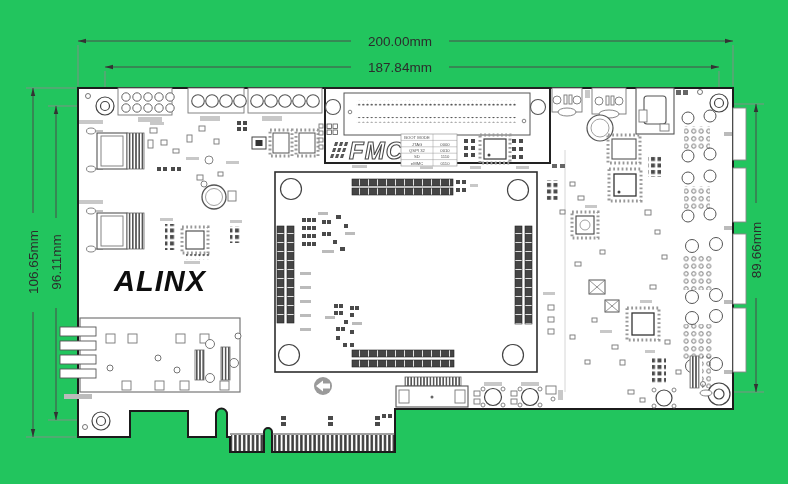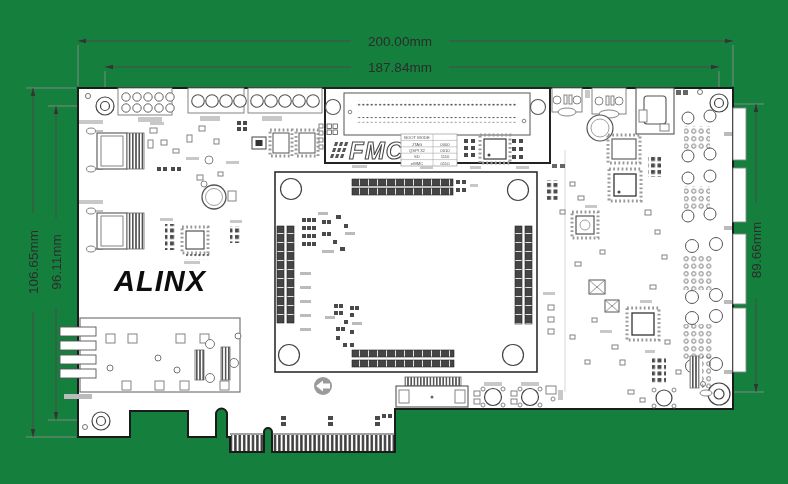--- a/index.html
+++ b/index.html
@@ -1,16 +1,16 @@
 <!DOCTYPE html>
 <html><head>
 <meta charset="utf-8">
 <style>
   html,body{margin:0;padding:0;background:#ffffff;}
-  .stage{position:relative;width:788px;height:484px;background:#15803d;overflow:hidden;}
+  .stage{position:relative;width:788px;height:484px;background:#22c55e;overflow:hidden;}
   svg{display:block;}
   text{font-family:"Liberation Sans", sans-serif;}
   .dimtxt{font-size:13.5px;fill:#2c2c2c;}
   .alinx{font-size:29px;font-weight:bold;font-style:italic;letter-spacing:1px;fill:#0d0d0d;}
   .fmctxt{font-size:24px;font-weight:bold;font-style:italic;fill:#ffffff;stroke:#4a4a4a;stroke-width:1.1px;letter-spacing:1px;}
   .boottxt{font-size:4.2px;fill:#555;}
   .dim{stroke:#4a4a4a;stroke-width:1;fill:none;}
   .ext{stroke:#8a8a8a;stroke-width:0.9;fill:none;}
   .ah{fill:#333;stroke:none;}
   .cmp{stroke:#777;fill:#fff;stroke-width:0.9;}

